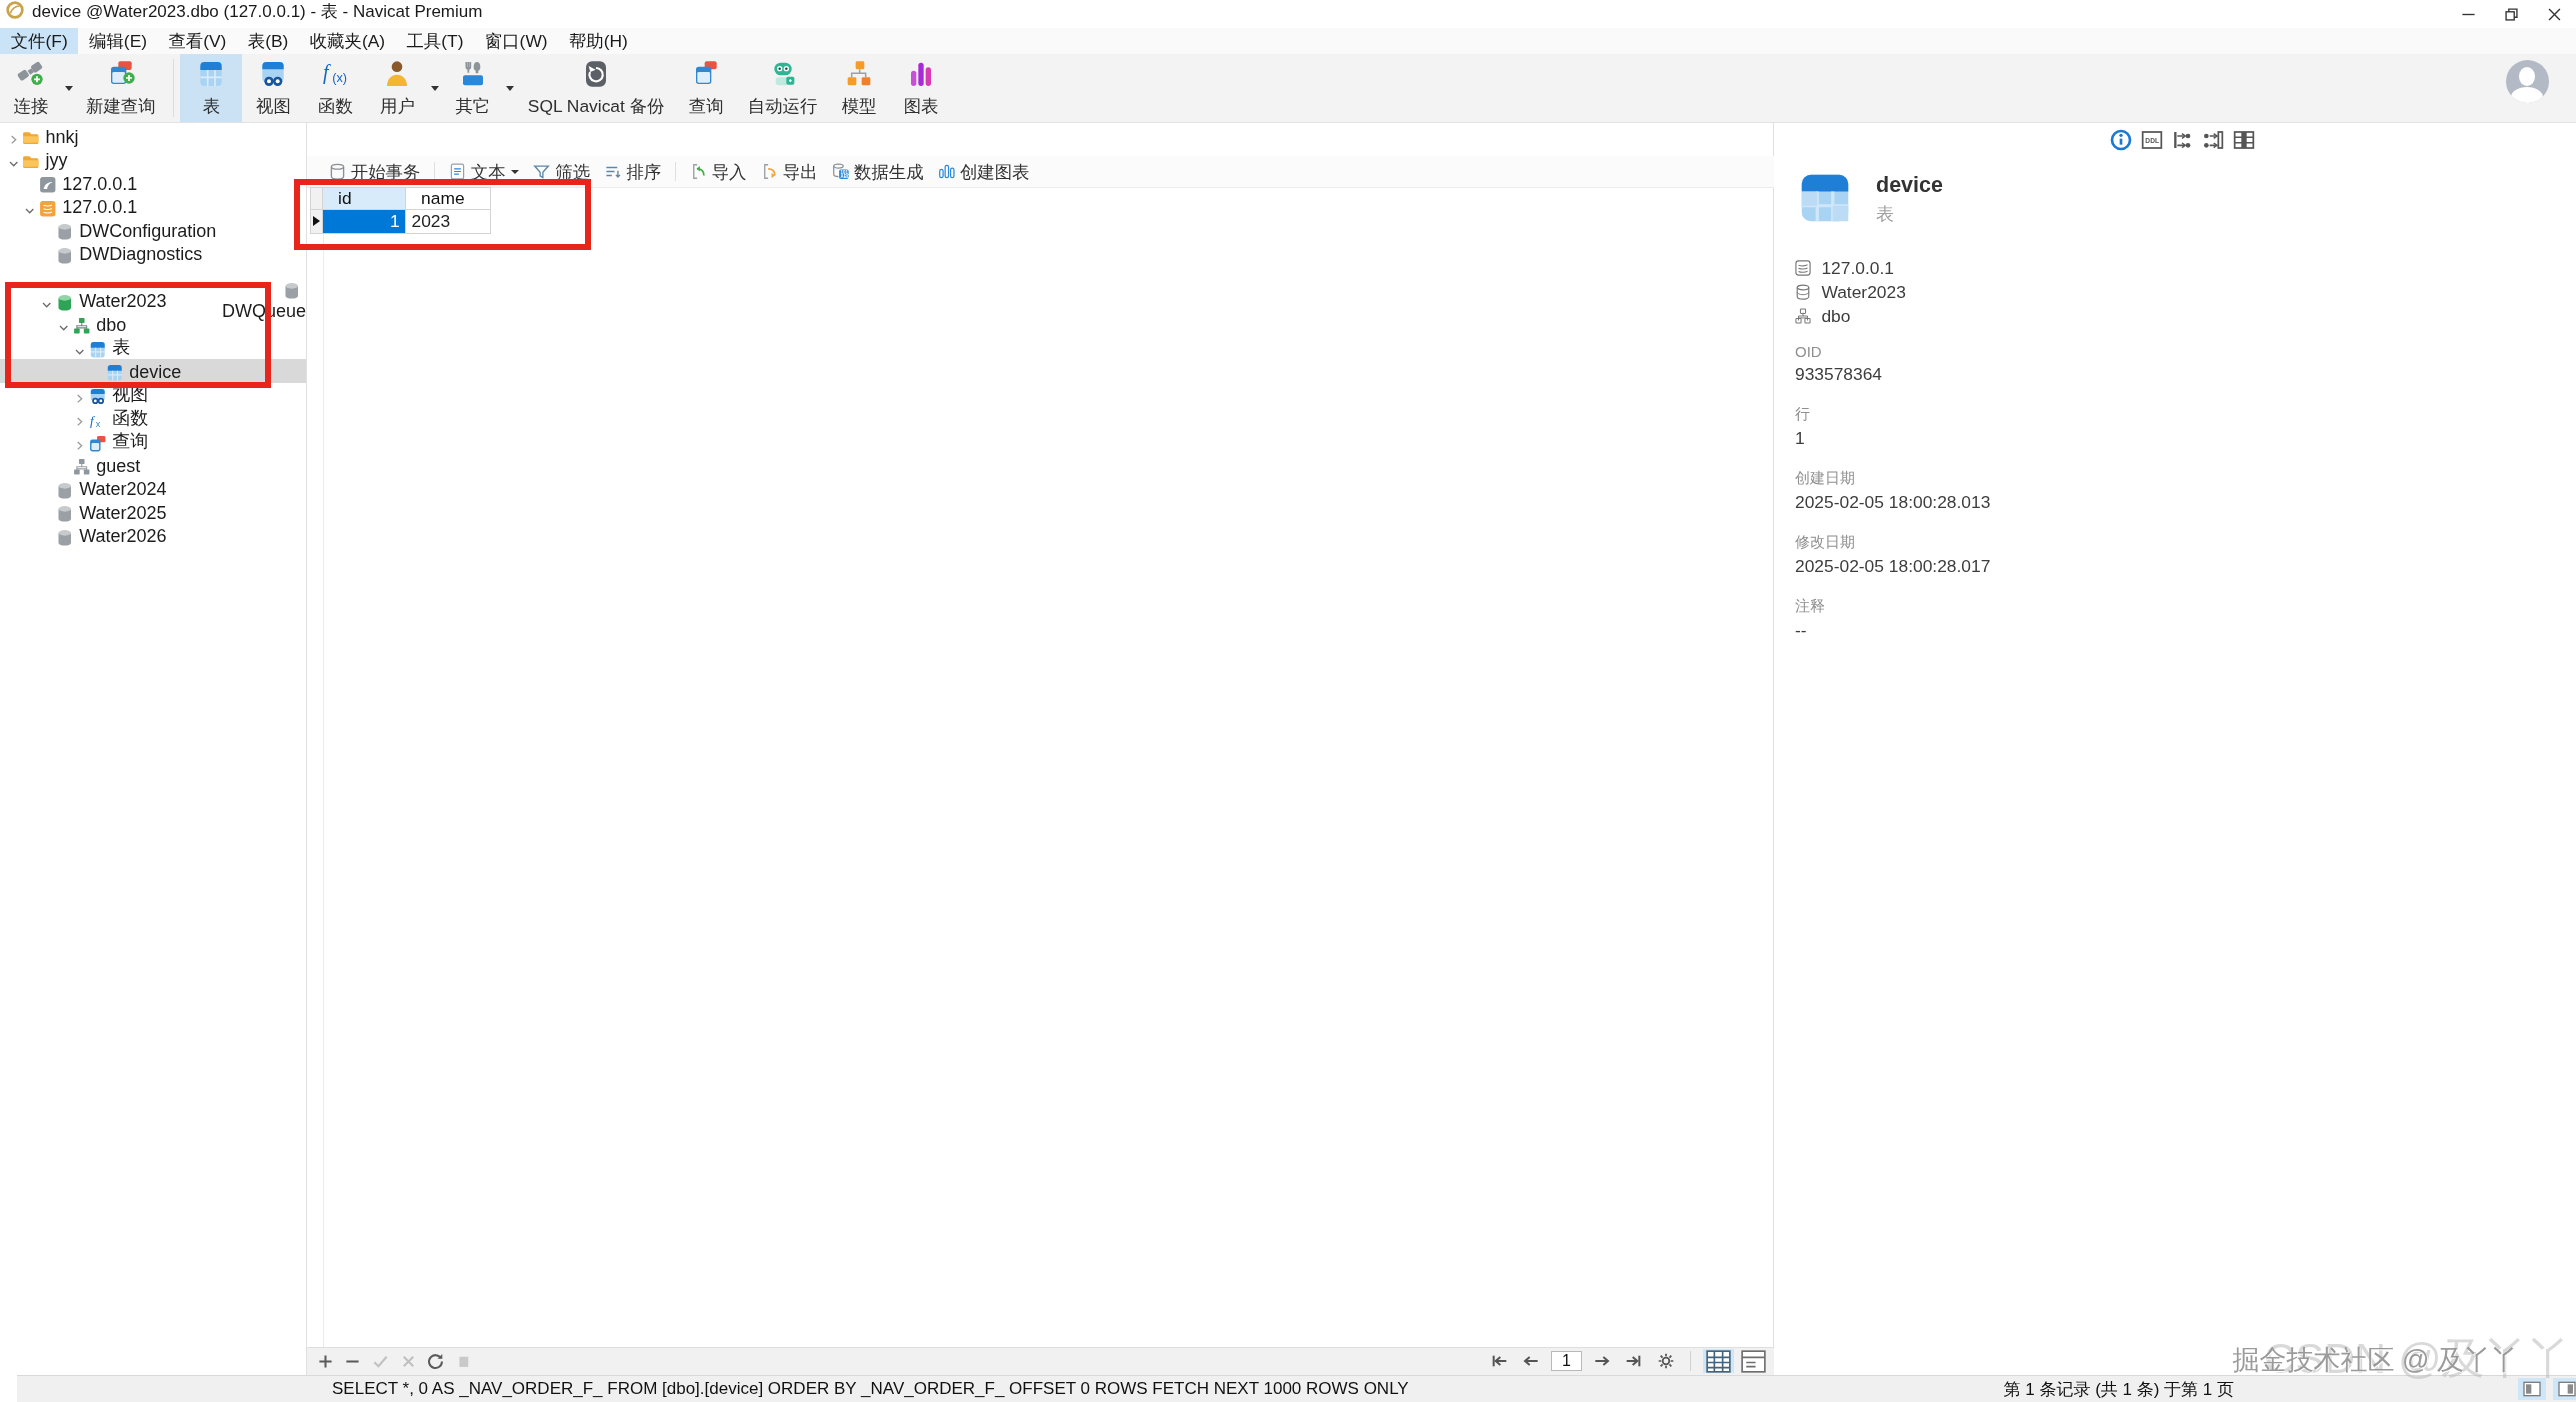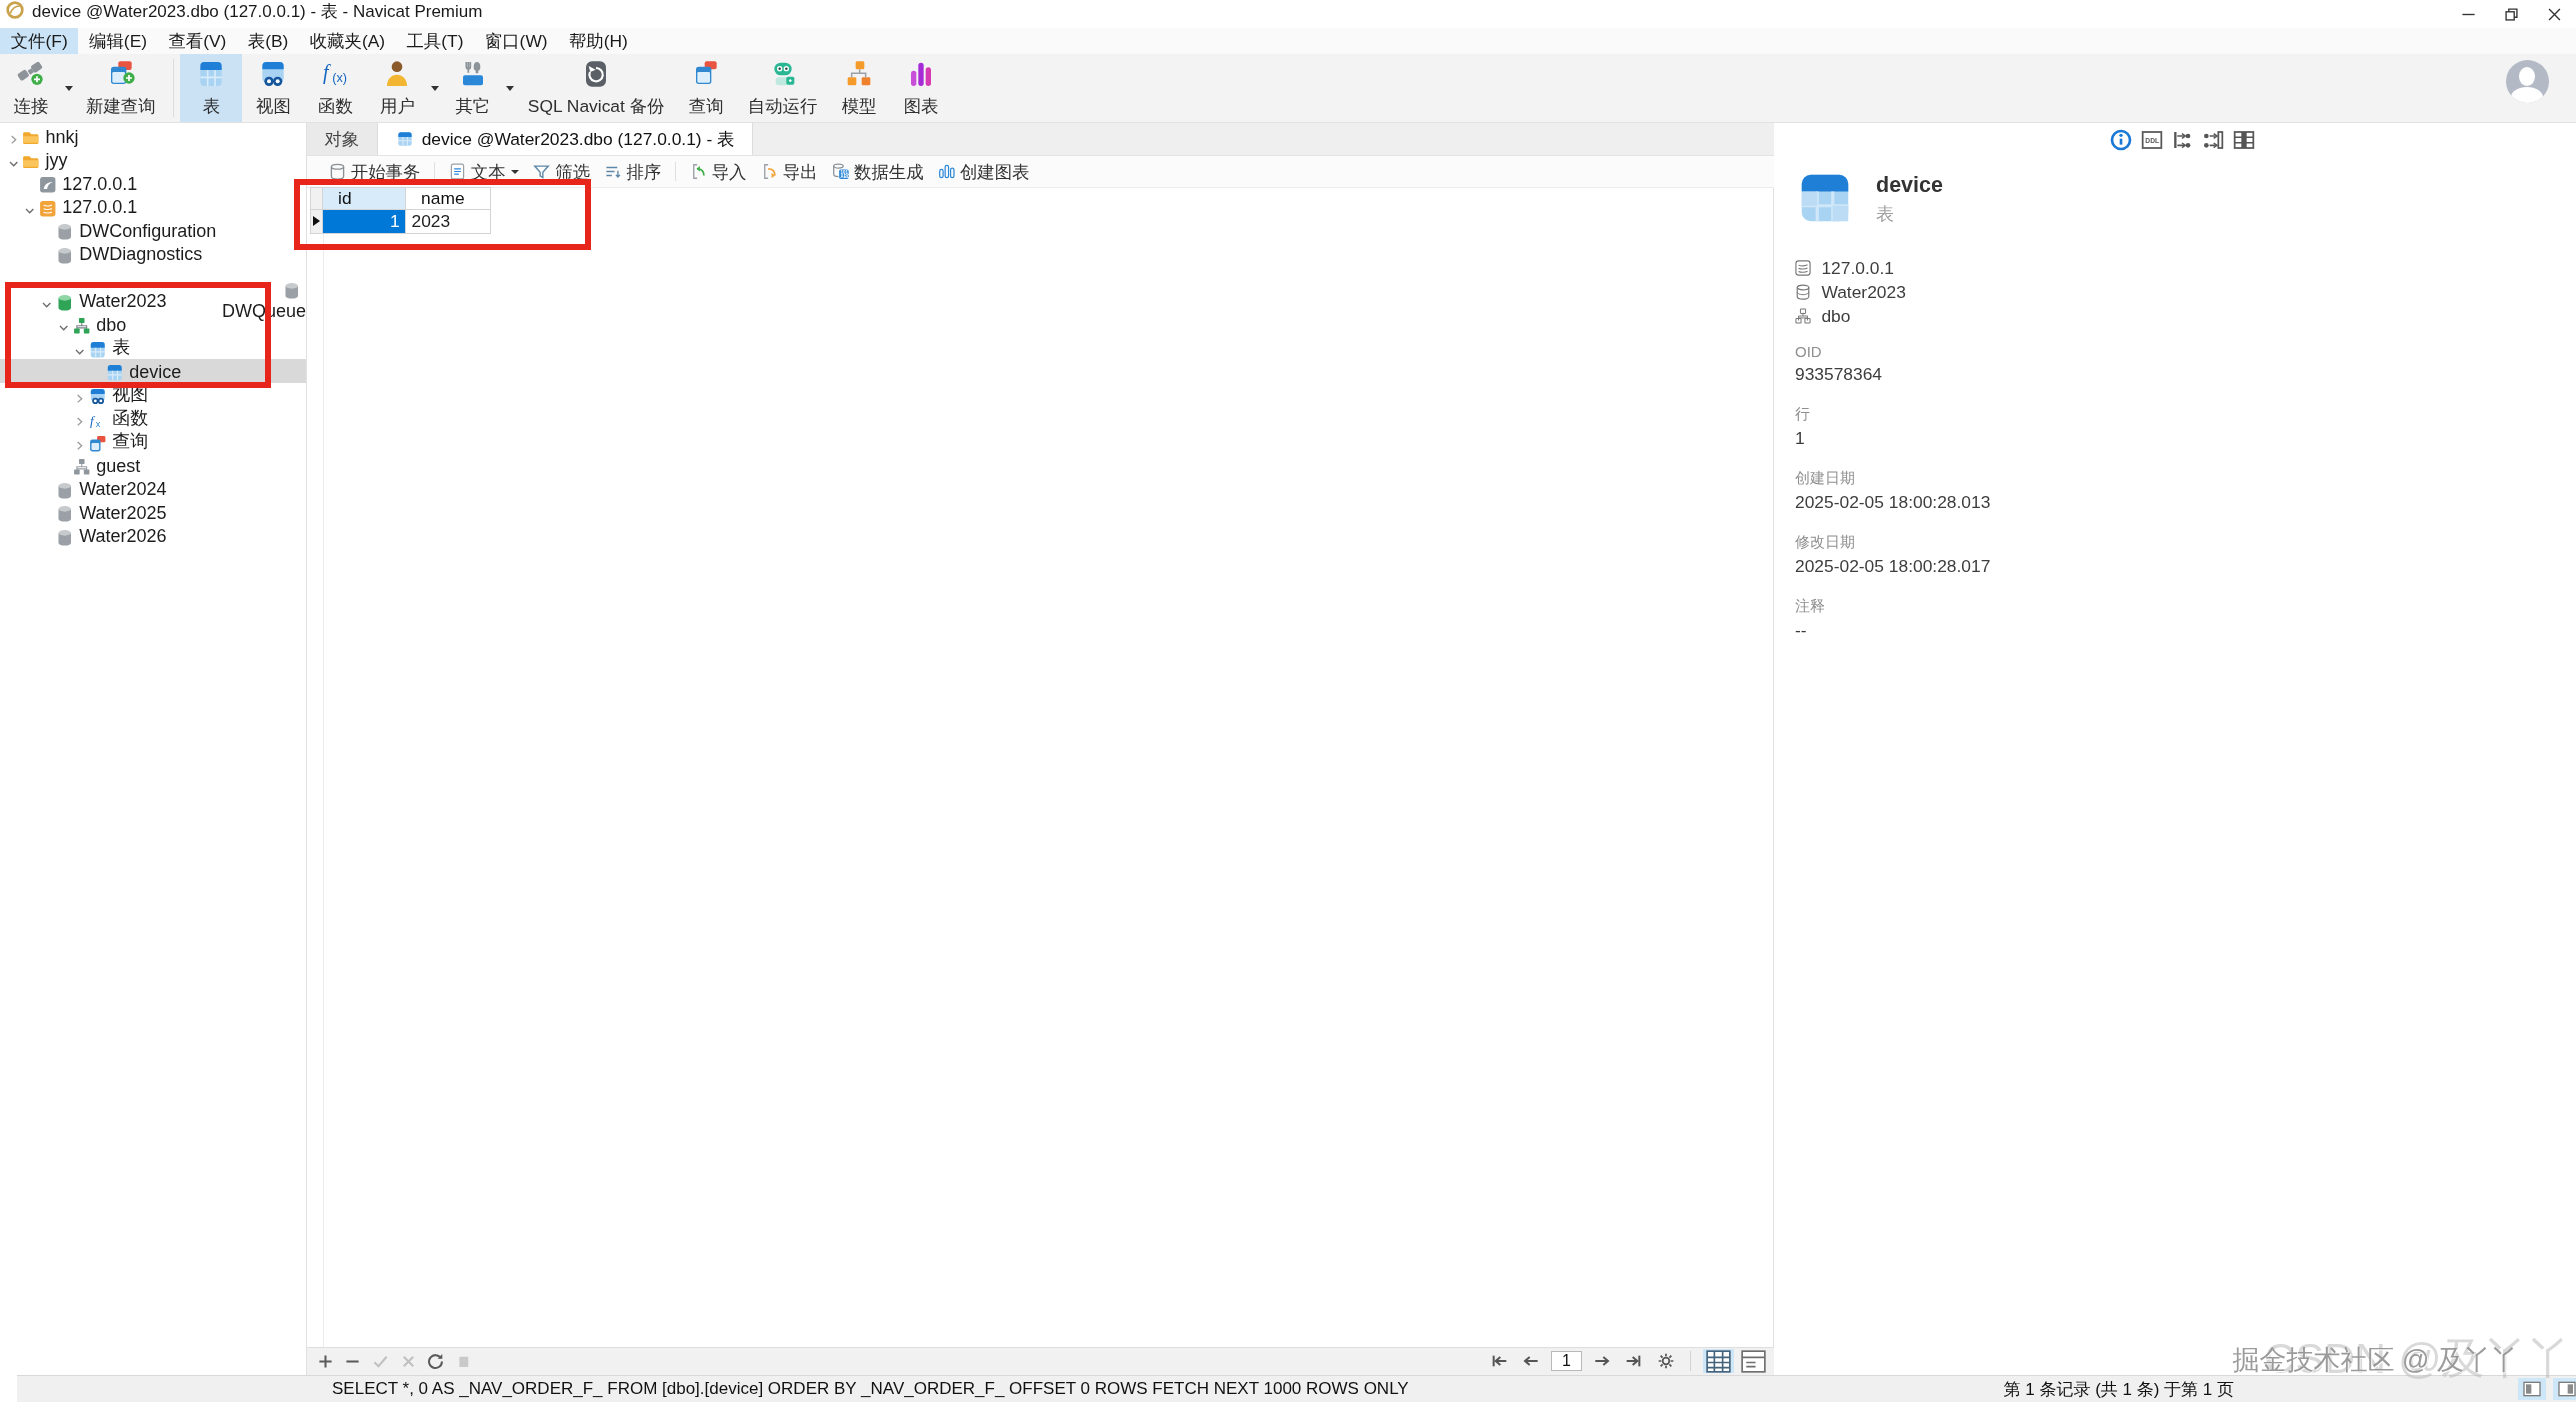--- a/index.html
+++ b/index.html
@@ -485,33 +485,20 @@
         <div class="tree-ico"><svg viewBox="0 0 28 28">
             <path d="M5 7v14c0 2.3 4 4.2 9 4.2s9-1.9 9-4.2V7" fill="#9aa0a6"></path>
             <ellipse cx="14" cy="7" rx="9" ry="4" fill="#c6cacd"></ellipse>
           </svg></div>
         <span>Water2026</span>
       </div>
     </div>
   </div>
 
 <div id="main">
-  <div id="tabbar">
-    <div class="tab objects">
-      <span>对象</span>
-    </div>
-    <div class="tab active">
-      <svg class="tico" viewBox="0 0 48 48">
-        <rect x="8" y="8" width="32" height="32" rx="6" fill="#a9d3f2"></rect>
-        <path d="M8 14a6 6 0 0 1 6-6h20a6 6 0 0 1 6 6v5H8z" fill="#1f7fd6"></path>
-        <path d="M8 28h32M19 19v21M30 19v21" stroke="#d9ecfa" stroke-width="2.5"></path>
-      </svg>
-      <span>device @Water2023.dbo (127.0.0.1) - 表</span>
-    </div>
-  </div>
   <div id="table-toolbar">
       <div class="tt-sep" style="visibility: hidden;"></div>
       <div class="tt-item">
         <div style="width: 19px; height: 19px; margin-right: 4px;"><svg viewBox="0 0 28 28">
             <path d="M5 7v14c0 2.3 4 4.2 9 4.2s9-1.9 9-4.2V7" fill="none" stroke="#8a9096" stroke-width="2"></path>
             <ellipse cx="14" cy="7" rx="9" ry="3.6" fill="none" stroke="#8a9096" stroke-width="2"></ellipse>
           </svg></div>
         <span>开始事务</span>
       </div>
       <div class="tt-sep"></div>

